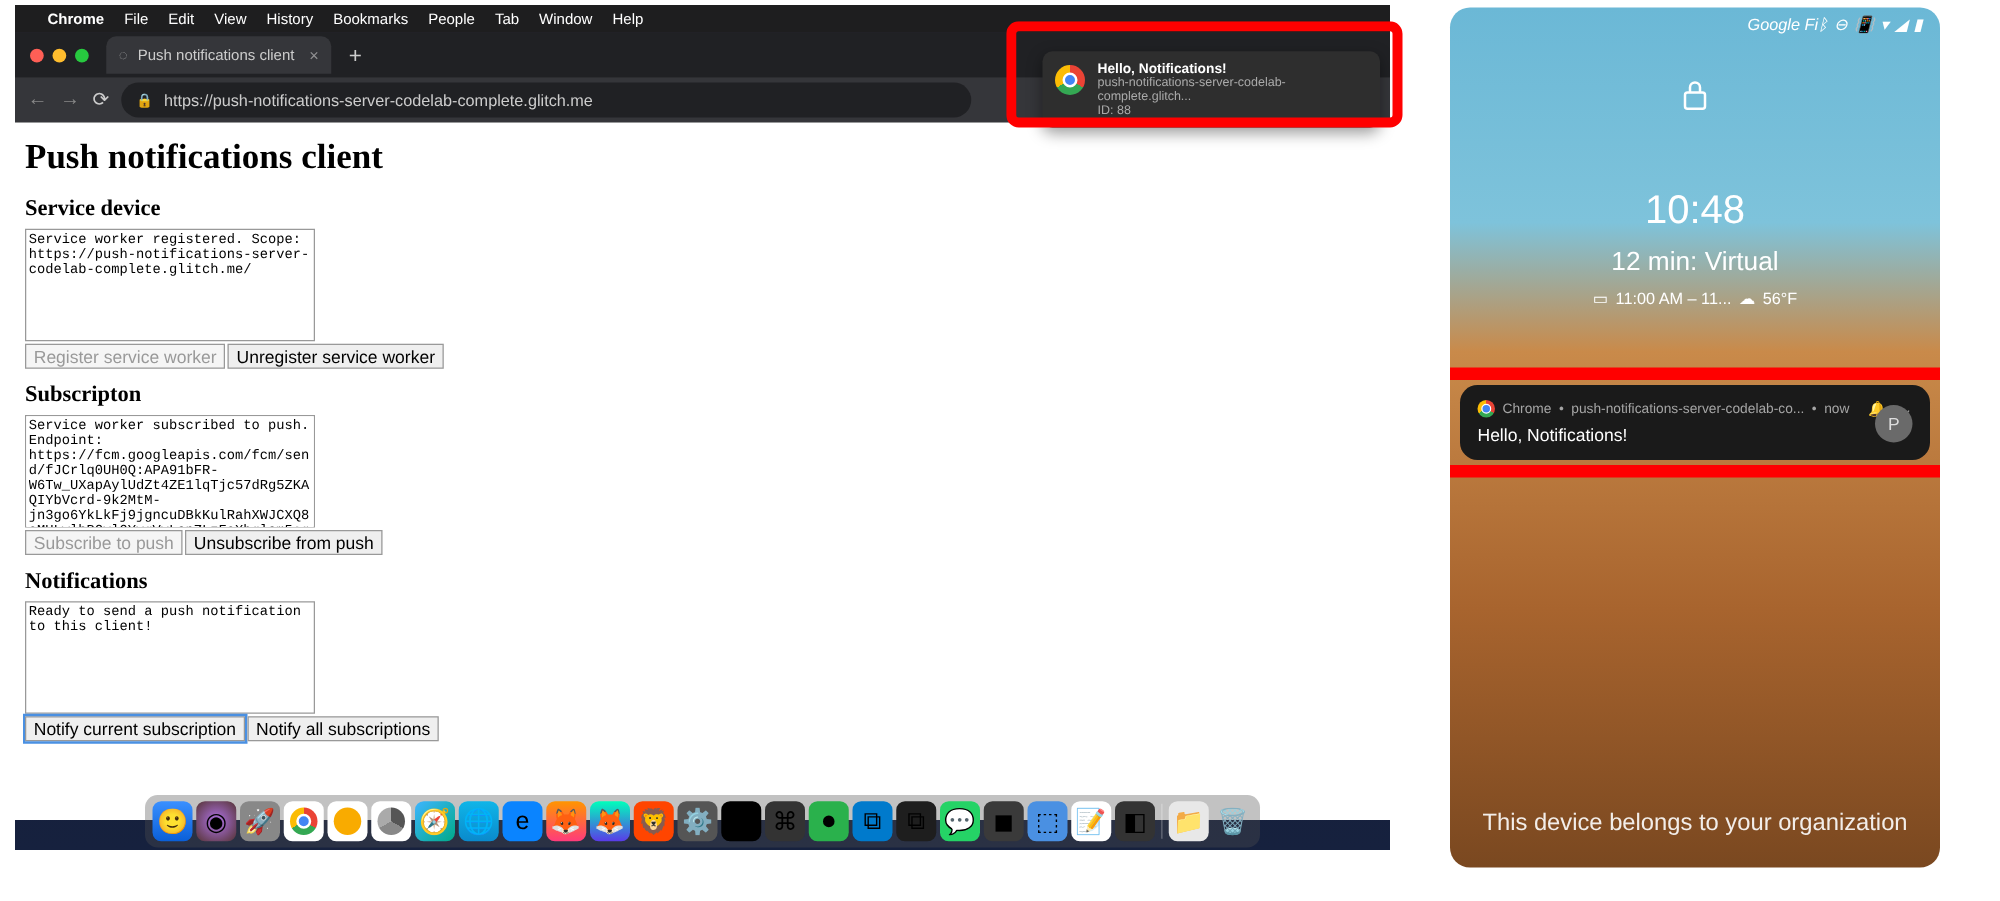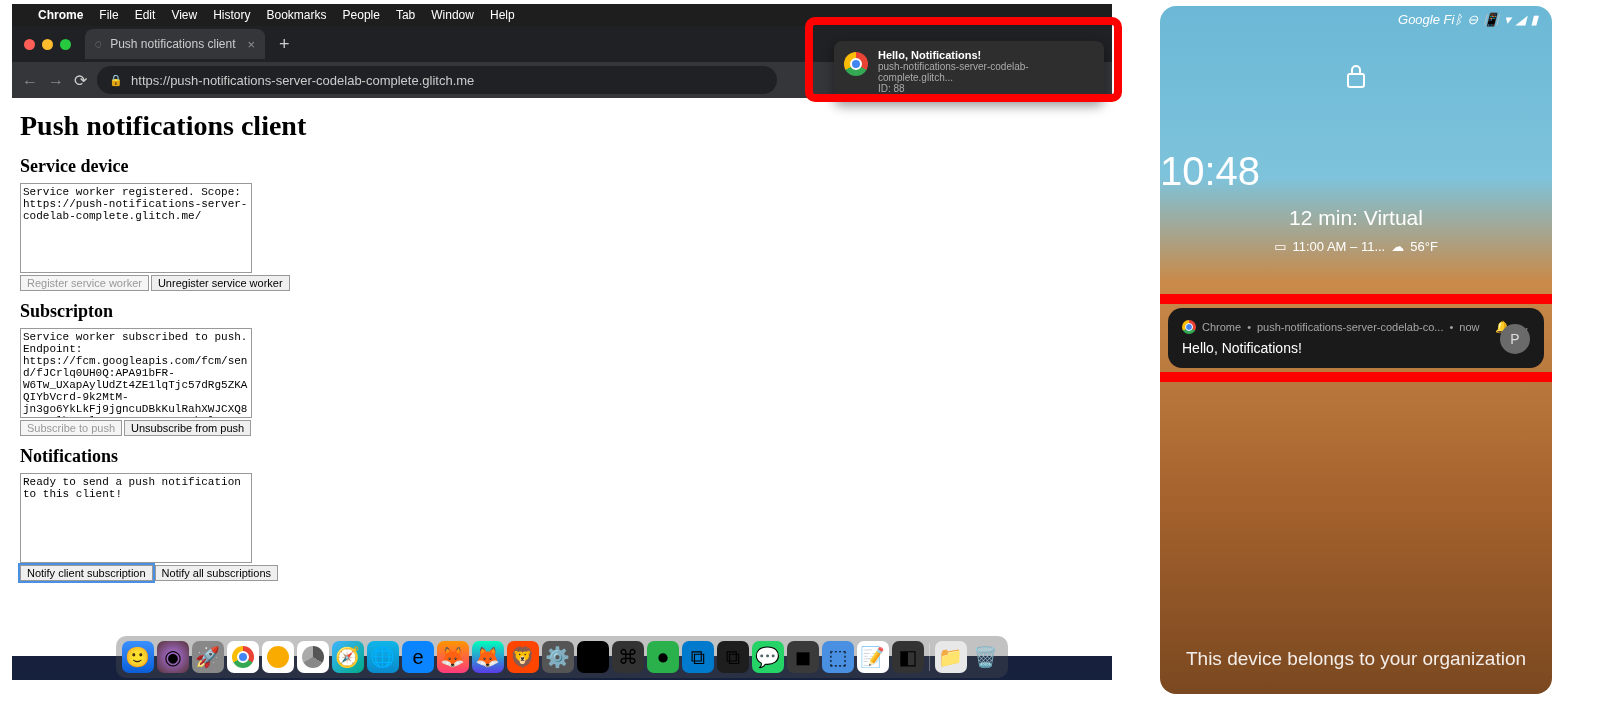--- a/index.html
+++ b/index.html
@@ -115,21 +115,21 @@
   width:232px;
   font-family:"Courier New",monospace;
   font-size:11px;
   padding:2px;
   border:1px solid #999;
   resize:none;
   display:block;
 }
 .page .btn-row{margin-top:2px; display:flex; gap:2px;}
 .page button{
-  font-size:11px;
+  font-size:14px;
   padding:1px 6px;
   background:#efefef;
   border:1px solid #999;
   font-family:Arial,sans-serif;
   text-align:center;
 }
 .page button:disabled{color:#999; background:#f5f5f5;}
 .page button.focus{outline:2px solid #4a90e2;}
 
 
@@ -209,23 +209,23 @@
   font-style:italic;
 }
 .phone-status .right{display:flex;gap:5px;align-items:center;font-size:13px;}
 .lock-icon{
   text-align:center;
   margin-top:30px;
   color:#fff;
   font-size:26px;
 }
 .phone-clock{
-  text-align:left;
-  color:#fff;
-  font-size:40px;
+  text-align:center;
+  color:#fff;
+  font-size:32px;
   font-weight:400;
   margin-top:52px;
 }
 .phone-event{
   text-align:center;
   color:#fff;
   font-size:21px;
   margin-top:10px;
   line-height:1.3;
 }
@@ -353,21 +353,21 @@
 Endpoint:
 https://fcm.googleapis.com/fcm/send/fJCrlq0UH0Q:APA91bFR-W6Tw_UXapAylUdZt4ZE1lqTjc57dRg5ZKAQIYbVcrd-9k2MtM-jn3go6YkLkFj9jgncuDBkKulRahXWJCXQ8aMULwlbBGvl9YygVyLonZLzFaXhqlem5sqbu</textarea>
       <div class="btn-row">
         <button disabled="">Subscribe to push</button>
         <button>Unsubscribe from push</button>
       </div>
 
       <h2>Notifications</h2>
       <textarea rows="7" style="">Ready to send a push notification to this client!</textarea>
       <div class="btn-row">
-        <button class="focus">Notify client subscription</button>
+        <button class="focus">Notify current subscription</button>
         <button>Notify all subscriptions</button>
       </div>
     </div>
   </div>
 
   <div class="mac-notif">
     <div class="chrome-icon"></div>
     <div>
       <div class="title">Hello, Notifications!</div>
       <div class="src">push-notifications-server-codelab-complete.glitch...</div>

